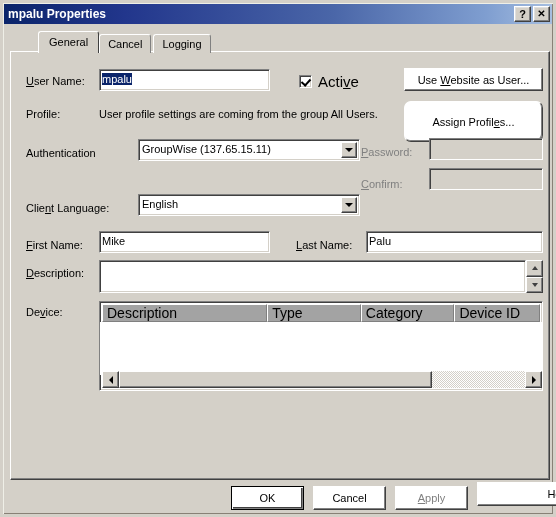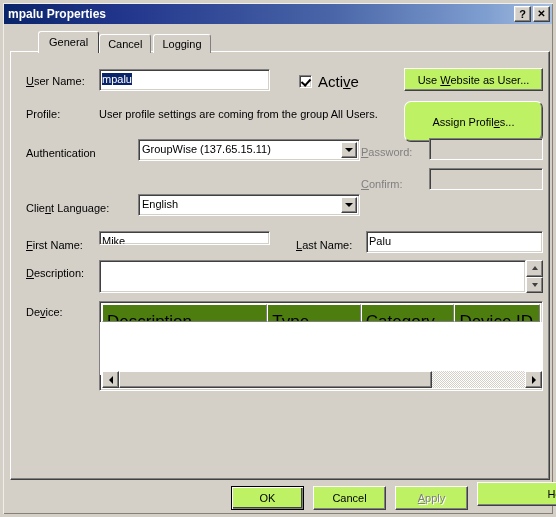--- a/index.html
+++ b/index.html
@@ -208,21 +208,21 @@
     width: 0; height: 0;
     border-left: 4px solid transparent;
     border-right: 4px solid transparent;
     border-top: 4px solid #000000;
   }
 
   
   .btn {
     position: absolute;
     box-sizing: border-box;
-    background: #bef264;
+    background: #ffffff;
     border-top: 1px solid #ffffff;
     border-left: 1px solid #ffffff;
     border-right: 1px solid #404040;
     border-bottom: 1px solid #404040;
     box-shadow: inset -1px -1px 0 #808080;
     font-size: 11px;
     font-family: "Liberation Sans", sans-serif;
     color: #000000;
     display: flex;
     align-items: center;
@@ -336,27 +336,27 @@
   }
   .lv-header {
     display: flex;
     height: 18px;
     background: #d4d0c8;
     box-sizing: border-box;
     margin: 2px 2px 0 2px;
   }
   .lv-col {
     box-sizing: border-box;
-    background: #4d7c0f;
+    background: #a3a3a3;
     border-top: 1px solid #ffffff;
     border-left: 1px solid #ffffff;
     border-right: 1px solid #808080;
     border-bottom: 1px solid #808080;
-    font-size: 17px;
-    padding: 7px 0 0 4px;
+    font-size: 14px;
+    padding: 0 0 0 4px;
     white-space: nowrap;
     overflow: hidden;
     cursor: default;
   }
   .lv-body {
     background: #ffffff;
     height: 53px;
   }
 
   
@@ -492,21 +492,21 @@
 
     <div class="lbl" style="left:15px; top:150px;">Clie<u>n</u>t Language:</div>
     <div class="combo" style="left:127px; top:142px; width:222px; height:22px;">
       <span>English</span>
       <div class="combo-arrow">
           <span class="arrow-down"></span>
         </div>
     </div>
 
     <div class="lbl" style="left:15px; top:187px;"><u>F</u>irst Name:</div>
-    <div class="tbox" style="left:88px; top:179px; width:171px; height:14px;">
+    <div class="tbox" style="left:88px; top:179px; width:171px; height:22px;">
       <span>Mike</span>
     </div>
     <div class="lbl" style="left:285px; top:187px;"><u>L</u>ast Name:</div>
     <div class="tbox" style="left:355px; top:179px; width:177px; height:22px;">
       <span>Palu</span>
     </div>
 
     <div class="lbl" style="left:15px; top:215px;"><u>D</u>escription:</div>
     <div class="tarea" style="left:88px; top:208px; width:427px; height:33px;">
       <span style="display:block; padding:2px; font-size:11px;"></span>

